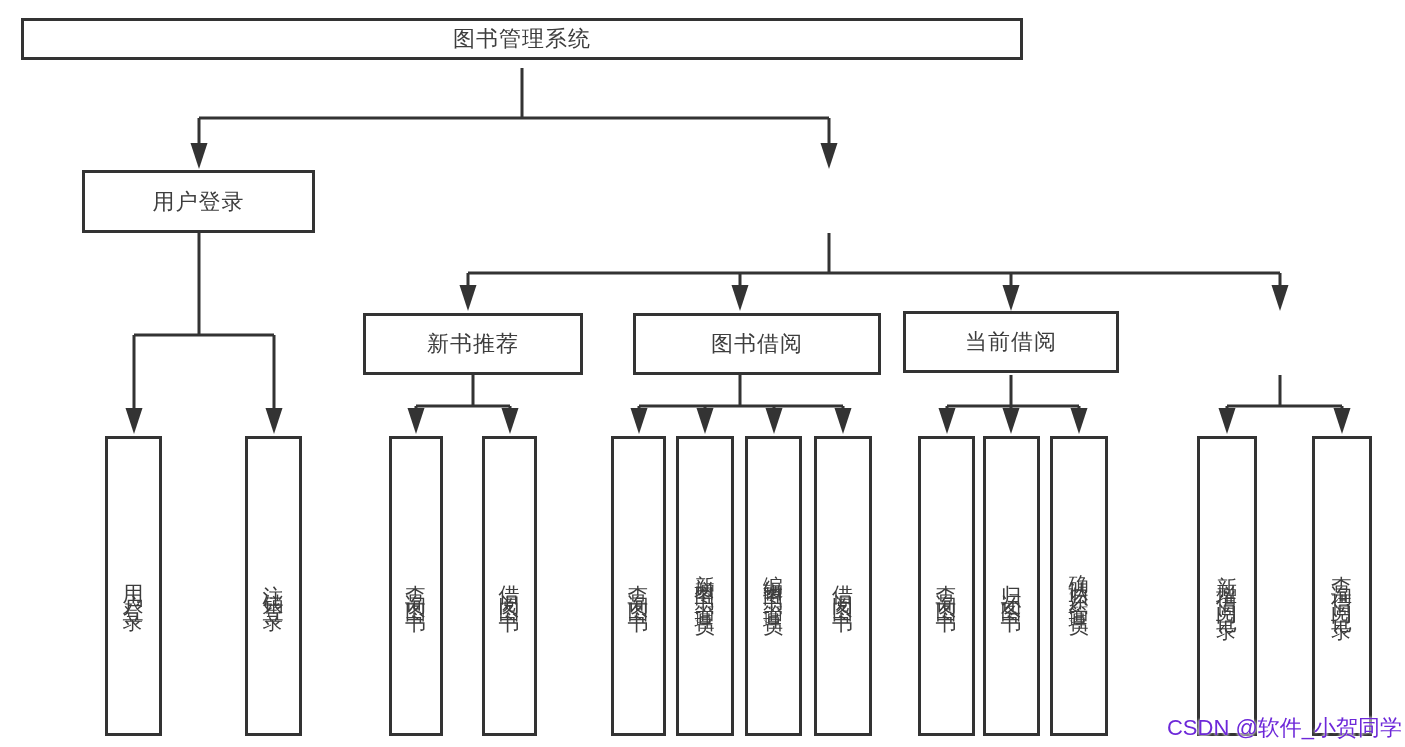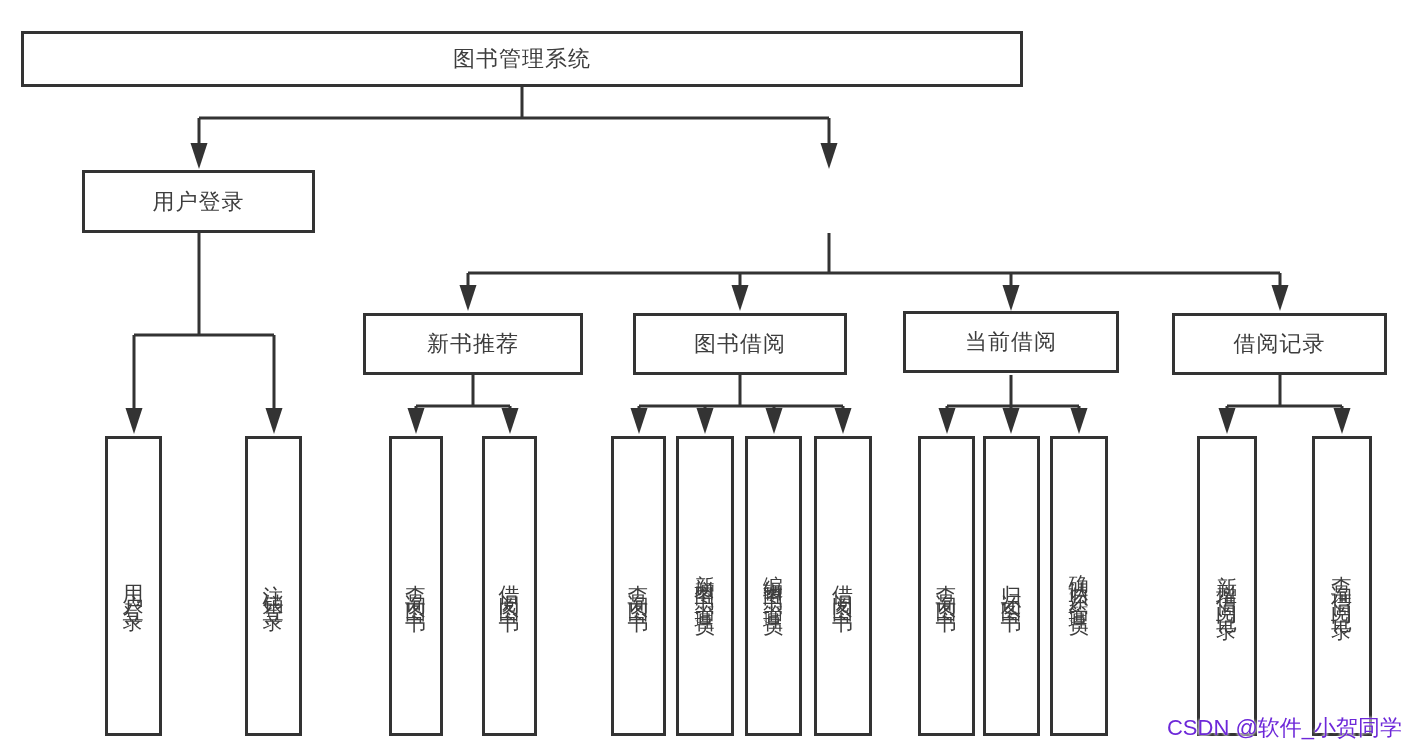--- a/index.html
+++ b/index.html
@@ -80,39 +80,36 @@
     <path d="M1011 375 V406 M947 406 H1079 M947 406 V414 M1011 406 V414 M1079 406 V414"></path>
     <polygon points="938.5,408 955.5,408 947,434"></polygon>
     <polygon points="1002.5,408 1019.5,408 1011,434"></polygon>
     <polygon points="1070.5,408 1087.5,408 1079,434"></polygon>
 
     <path d="M1280 375 V406 M1227 406 H1342 M1227 406 V414 M1342 406 V414"></path>
     <polygon points="1218.5,408 1235.5,408 1227,434"></polygon>
     <polygon points="1333.5,408 1350.5,408 1342,434"></polygon>
   </svg>
 
-  <div class="hbox" style="left:21px;top:31px;width:1002px;height:56px;font-family:Liberation Mono, monospace;">
+  <div class="hbox" style="left:21px;top:18px;width:1002px;height:42px;font-family:Liberation Mono, monospace;">
     <span>图书管理系统</span>
   </div>
 
   <div class="hbox" style="left:82px;top:170px;width:233px;height:63px;">
     <span>用户登录</span>
   </div>
 
   <div class="hbox" style="left:363px;top:313px;width:220px;height:62px;">
     <span>新书推荐</span>
   </div>
-  <div class="hbox" style="left:633px;top:313px;width:214px;height:62px;">
+  <div class="hbox" style="left:633px;top:313px;width:248px;height:62px;">
     <span>图书借阅</span>
   </div>
   <div class="hbox" style="left:903px;top:311px;width:216px;height:62px;align-items:center;">
     <span>当前借阅</span>
-  </div>
-  <div class="hbox" style="left:1172px;top:313px;width:215px;height:62px;">
-    <span>借阅记录</span>
   </div>
 
   <div class="vbox" style="left:105px;width:57px;">
     <span>用户登录</span>
   </div>
   <div class="vbox" style="left:245px;width:57px;">
     <span>注销登录</span>
   </div>
 
   <div class="vbox" style="left:389px;width:54px;">

